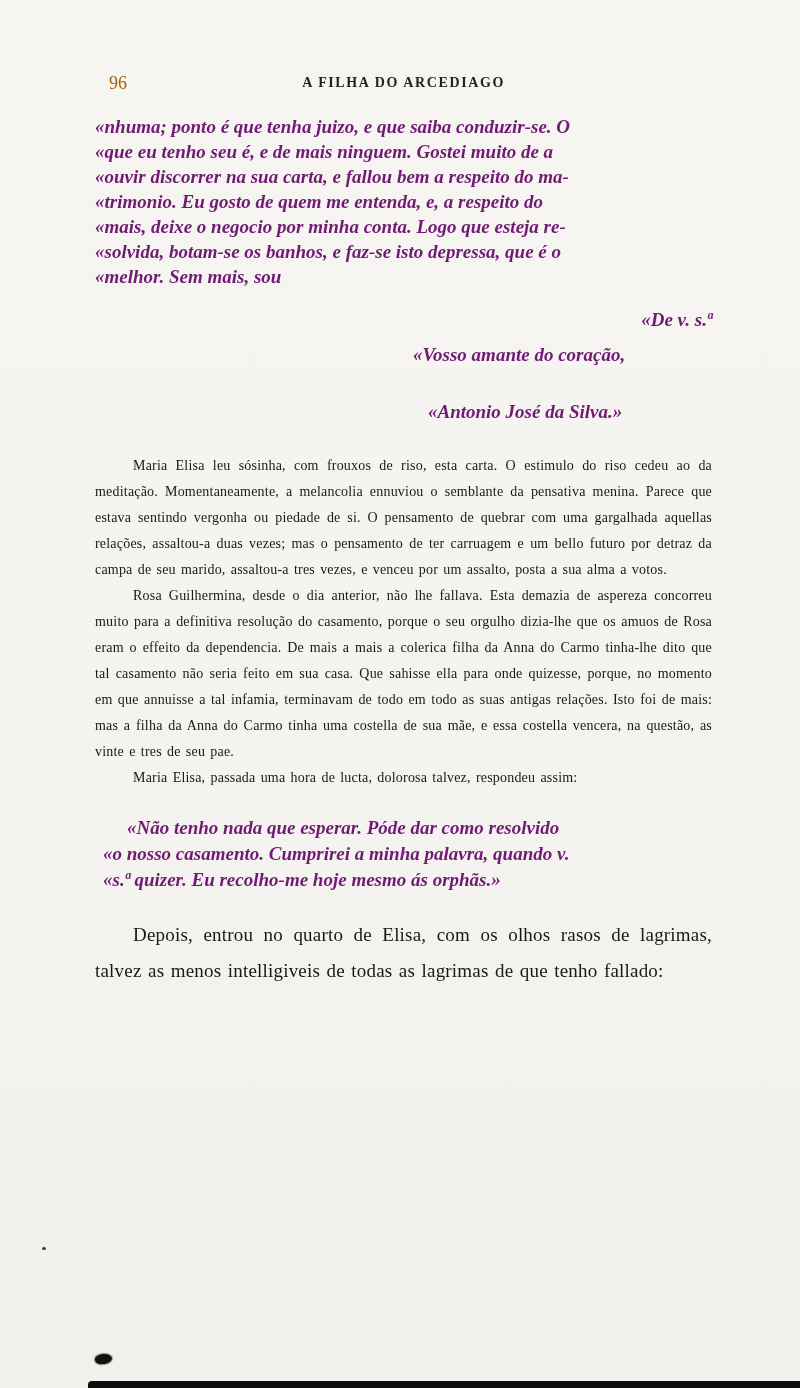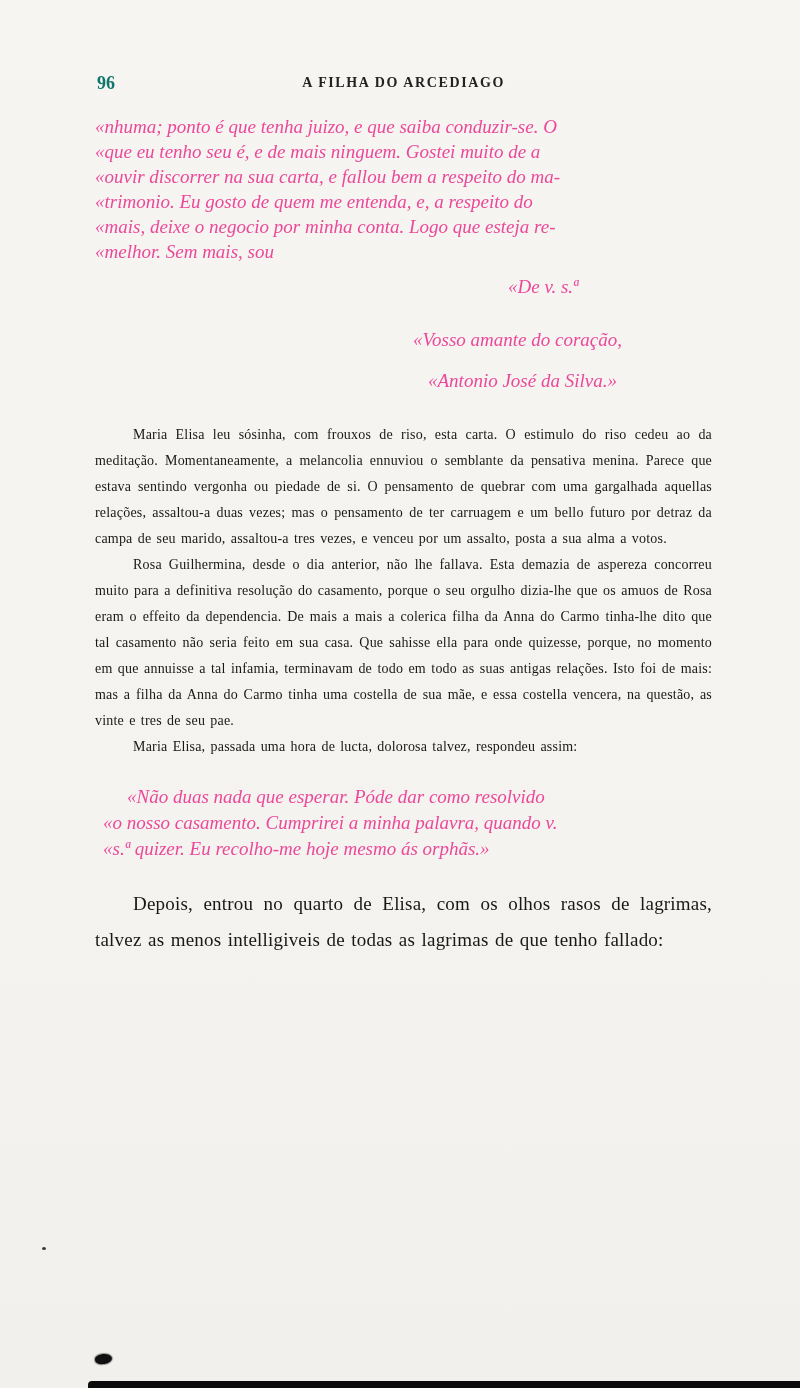--- a/index.html
+++ b/index.html
@@ -22,52 +22,52 @@
     box-sizing: border-box;
   }
   
   .page-header {
     position: relative;
     height: 22px;
     margin-bottom: 20px;
   }
   .page-number {
     position: absolute;
-    left: 2px;
+    left: 14px;
     top: 1px;
     font-size: 18px;
-    font-weight: bold;
-    color: #0f766e;
+    font-weight: normal;
+    color: #a16207;
   }
   .running-title {
     display: block;
     text-align: center;
     font-size: 14px;
     font-weight: bold;
     letter-spacing: 1.6px;
     color: #222;
     padding-top: 3px;
   }
   
   .letter {
     font-style: italic;
-    font-weight: normal;
+    font-weight: bold;
     font-size: 19px;
     line-height: 25px;
-    color: #ec4899;
+    color: #701a75;
   }
   .letter .text-line {
     white-space: nowrap;
   }
   .signature .sig-line {
     white-space: nowrap;
   }
-  .sig-1 { margin-top: 10px; margin-left: 413px; }
-  .sig-2 { margin-top: 28px; margin-left: 318px; }
-  .sig-3 { margin-top: 16px; margin-left: 333px; }
+  .sig-1 { margin-top: 18px; margin-left: 413px; text-align: right; }
+  .sig-2 { margin-top: 10px; margin-left: 318px; }
+  .sig-3 { margin-top: 32px; margin-left: 333px; }
   
   .body-text {
     margin-top: 29px;
     font-size: 14px;
     line-height: 26px;
     letter-spacing: 0.2px;
     word-spacing: 1.5px;
     text-align: justify;
     color: #181818;
   }
@@ -136,37 +136,38 @@
     <span class="running-title">A FILHA DO ARCEDIAGO</span>
   </header>
 
   <section class="letter letter1">
     <div class="letter-lines">
         <div class="text-line">«nhuma; ponto é que tenha juizo, e que saiba conduzir-se. O</div>
         <div class="text-line">«que eu tenho seu é, e de mais ninguem. Gostei muito de a</div>
         <div class="text-line">«ouvir discorrer na sua carta, e fallou bem a respeito do ma-</div>
         <div class="text-line">«trimonio. Eu gosto de quem me entenda, e, a respeito do</div>
         <div class="text-line">«mais, deixe o negocio por minha conta. Logo que esteja re-</div>
+        <div class="text-line">«solvida, botam-se os banhos, e faz-se isto depressa, que é o</div>
         <div class="text-line">«melhor. Sem mais, sou</div>
       </div>
     <div class="signature">
       <div class="sig-line sig-1">«De v. s.ª</div>
       <div class="sig-line sig-2">«Vosso amante do coração,</div>
       <div class="sig-line sig-3">«Antonio José da Silva.»</div>
     </div>
   </section>
 
   <section class="body-text">
       <p>Maria Elisa leu sósinha, com frouxos de riso, esta carta. O estimulo do riso cedeu ao da meditação. Momentaneamente, a melancolia ennuviou o semblante da pensativa menina. Parece que estava sentindo vergonha ou piedade de si. O pensamento de quebrar com uma gargalhada aquellas relações, assaltou-a duas vezes; mas o pensamento de ter carruagem e um bello futuro por detraz da campa de seu marido, assaltou-a tres vezes, e venceu por um assalto, posta a sua alma a votos.</p>
       <p>Rosa Guilhermina, desde o dia anterior, não lhe fallava. Esta demazia de aspereza concorreu muito para a definitiva resolução do casamento, porque o seu orgulho dizia-lhe que os amuos de Rosa eram o effeito da dependencia. De mais a mais a colerica filha da Anna do Carmo tinha-lhe dito que tal casamento não seria feito em sua casa. Que sahisse ella para onde quizesse, porque, no momento em que annuisse a tal infamia, terminavam de todo em todo as suas antigas relações. Isto foi de mais: mas a filha da Anna do Carmo tinha uma costella de sua mãe, e essa costella vencera, na questão, as vinte e tres de seu pae.</p>
       <p>Maria Elisa, passada uma hora de lucta, dolorosa talvez, respondeu assim:</p>
     </section>
 
   <section class="letter letter2">
-      <div class="text-line">«Não duas nada que esperar. Póde dar como resolvido</div>
+      <div class="text-line">«Não tenho nada que esperar. Póde dar como resolvido</div>
       <div class="text-line">«o nosso casamento. Cumprirei a minha palavra, quando v.</div>
       <div class="text-line">«s.ª quizer. Eu recolho-me hoje mesmo ás orphãs.»</div>
     </section>
 
   <p class="closing">Depois, entrou no quarto de Elisa, com os olhos rasos de lagrimas, talvez as menos intelligiveis de todas as lagrimas de que tenho fallado:</p>
 
 </div>
 
 <div class="speck"></div>
 <div class="ink-blot"></div>

